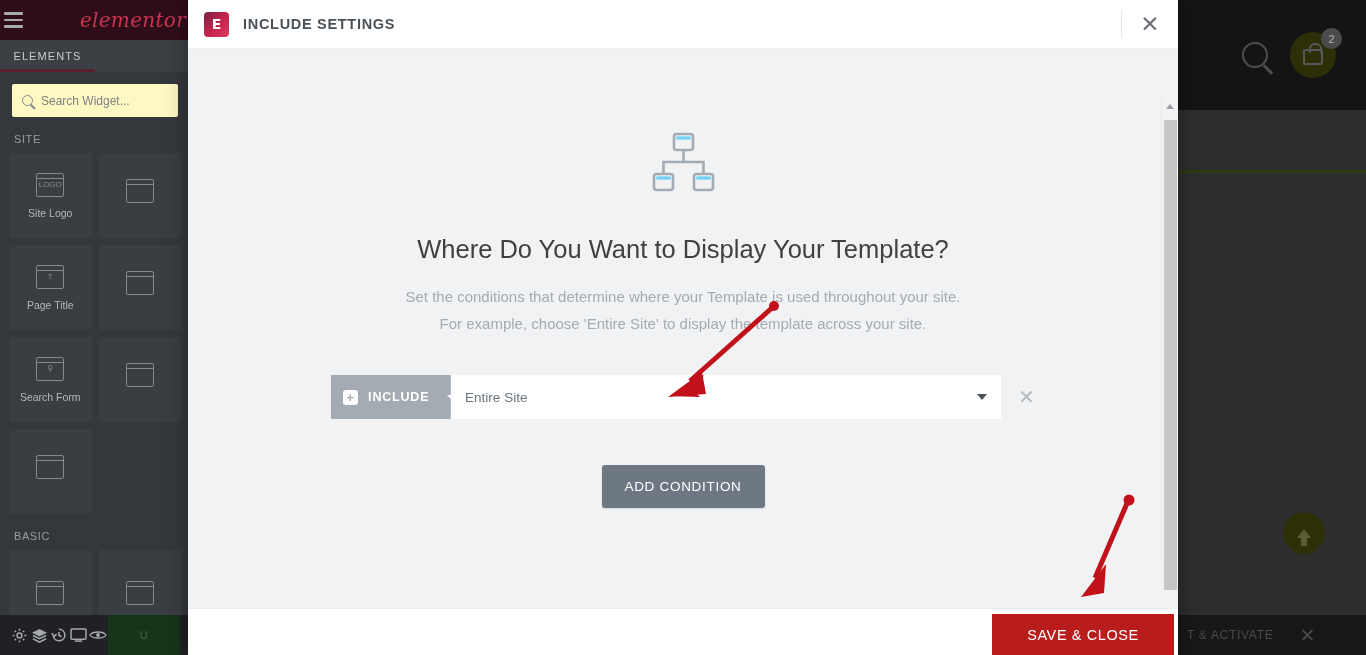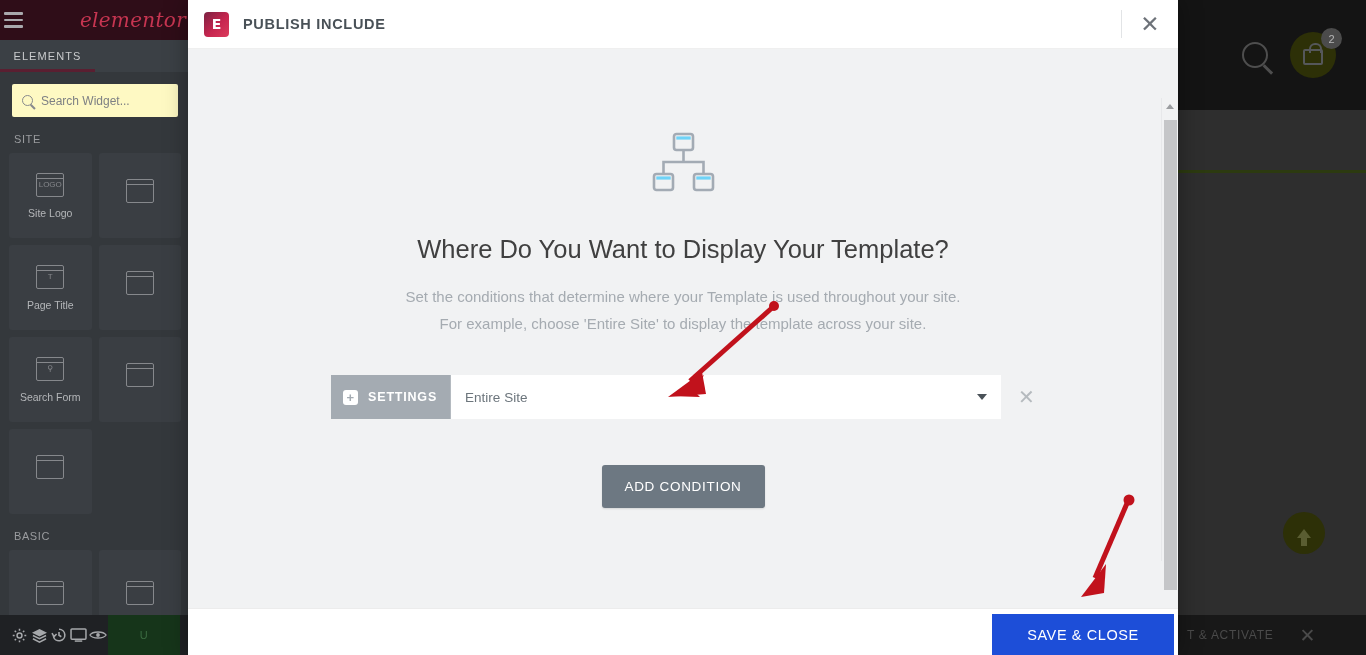--- a/index.html
+++ b/index.html
@@ -276,21 +276,21 @@
     box-shadow: 0 1px 2px rgba(0,0,0,.12);
   }
   .modal-foot {
     height: 47px; flex: none; background: #fff;
     border-top: 1px solid #ececec;
     display: flex; align-items: center; justify-content: flex-end;
     padding-right: 0;
   }
   .save-btn {
     position: absolute; left: 992px; top: 614px;
-    width: 182px; height: 41px; background: #1d4ed8; color: #fff;
+    width: 182px; height: 41px; background: #b91c1c; color: #fff;
     display: flex; align-items: center; justify-content: center;
     font-size: 14.5px; letter-spacing: .6px;
   }
   
   .mscroll {
     position: absolute; right: 0; top: 49px; bottom: 47px;
     width: 17px; background: #f1f2f3;
     border-left: 1px solid #e7e8ea;
   }
   .mscroll-up {
@@ -444,21 +444,21 @@
       <span style="font-size:19px;">✕</span>
     </div>
     <div class="notice-text">Go to Settings t</div>
   </div>
 </div>
 
 <div class="modal">
 
   <div class="modal-head">
     <div class="brand-sq">E</div>
-    <div class="modal-title">PUBLISH INCLUDE</div>
+    <div class="modal-title">INCLUDE SETTINGS</div>
     <div class="head-right">
       <div class="head-div"></div>
       <div class="close-x">✕</div>
     </div>
   </div>
 
   <div class="modal-body">
 
     <div class="sitemap-ico">
       <svg width="63" height="62" viewBox="0 0 63 62">
@@ -475,21 +475,21 @@
     <div class="q-title">Where Do You Want to Display Your Template?</div>
 
     <div class="q-sub">
       <div>Set the conditions that determine where your Template is used throughout your site.</div>
       <div>For example, choose 'Entire Site' to display the template across your site.</div>
     </div>
 
     <div class="cond-row">
       <div class="inc-btn">
         <span class="plus-sq">+</span>
-        <span>SETTINGS</span>
+        <span>INCLUDE</span>
         <span class="inc-caret"></span>
       </div>
       <div class="sel-box">
         <span>Entire Site</span>
         <span class="sel-caret"></span>
       </div>
       <div class="row-x">✕</div>
     </div>
 
     <div class="add-cond">ADD CONDITION</div>

